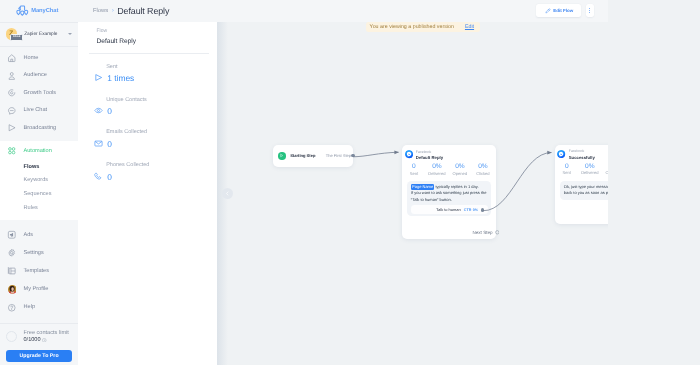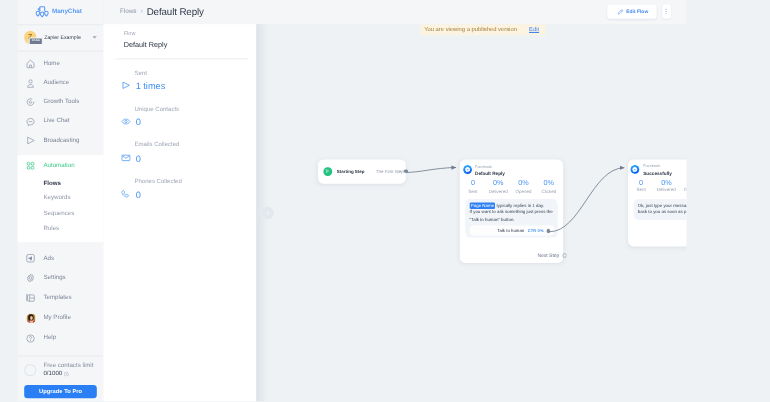--- a/index.html
+++ b/index.html
@@ -5,21 +5,21 @@
   * { box-sizing: border-box; margin:0; padding:0; }
   html,body { width:700px; height:365px; overflow:hidden; }
   body {
     font-family: "Liberation Sans", sans-serif;
     background:#eff2f4;
     font-size:6px;
     color:#2b3445;
     -webkit-font-smoothing: antialiased;
     text-rendering: geometricPrecision;
   }
-  .app { position:relative; width:608px; height:365px; background:#eff2f4;margin-left:16px; }
+  .app { position:relative; width:608px; height:365px; background:#eff2f4; }
 
   
   .sidebar { position:absolute; left:0; top:0; width:78px; height:365px; background:#f4f6f8; }
   .brand { height:21.5px; display:flex; align-items:center; justify-content:center; gap:2.4px; padding-right:3.5px; }
   .brand-text { color:#5d9cf6; font-weight:bold; font-size:5.75px; letter-spacing:-0.05px;}
   .sb-div { height:1px; background:#e8ebef; }
   .account { height:23px; display:flex; align-items:center; padding:0 5px 0 5.6px; gap:7.1px;}
   .avatar { width:11.5px; height:11.5px; border-radius:50%; background:#fbd481; position:relative; flex:0 0 auto;
             font-size:6.5px; color:#a37d22; display:flex; align-items:flex-start; justify-content:center; font-weight:bold; line-height:7.5px; padding-top:1.6px;}
   .pgbadge { position:absolute; left:4.6px; top:6.1px; background:#6e7a8d; color:#fff; font-size:2.5px;

